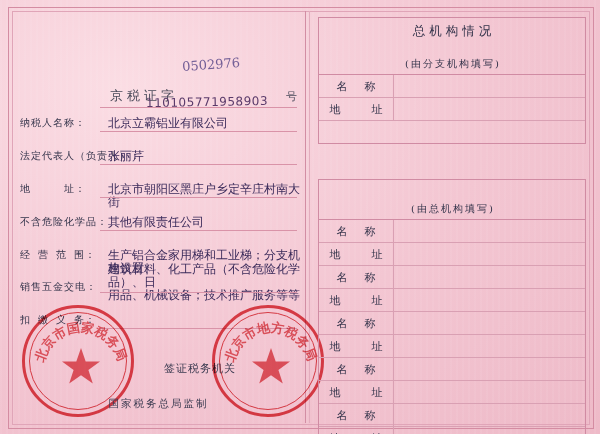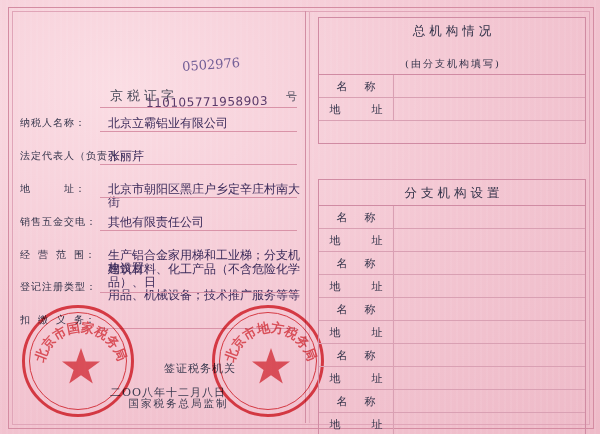--- a/index.html
+++ b/index.html
@@ -109,21 +109,21 @@
     color:#d8202a;font-size:34px;line-height:0;
   }
   .hand-red{
     position:absolute;
     font-family:"DejaVu Serif", serif;color:#c52a34;opacity:.8;
     transform:rotate(-3deg);
   }
 
   .bottom-note{
     position:absolute;left:0;bottom:10px;width:289px;text-align:center;
-    font-family:"DejaVu Serif", serif;font-size:10.5px;color:#3a3a50;letter-spacing:2px;margin-left:20px;
+    font-family:"DejaVu Serif", serif;font-size:10.5px;color:#3a3a50;letter-spacing:2px;
   }
   .date-line{
     position:absolute;left:96px;top:372px;
     font-family:"DejaVu Serif", serif;font-size:11px;color:#3a3a50;letter-spacing:1px;
   }
   .issuer-line{
     position:absolute;left:150px;top:348px;
     font-family:"DejaVu Serif", serif;font-size:11px;color:#3a3a50;letter-spacing:1px;
   }
 
@@ -189,46 +189,45 @@
     </div>
     <div class="underline" style="top:151px;"></div>
 
     <div class="row" style="top:169px;">
       <div class="lbl">地　　　址：</div>
       <div class="val">北京市朝阳区黑庄户乡定辛庄村南大街</div>
     </div>
     <div class="underline" style="top:184px;"></div>
 
     <div class="row" style="top:202px;">
-      <div class="lbl">销售五金交电：</div>
+      <div class="lbl">不含危险化学品：</div>
       <div class="val">其他有限责任公司</div>
     </div>
     <div class="underline" style="top:217px;"></div>
 
     <div class="row" style="top:235px;">
       <div class="lbl">经 营 范 围：</div>
       <div class="val">生产铝合金家用梯和工业梯；分支机构设置、</div>
     </div>
     <div class="row" style="top:249px;">
       <div class="val" style="white-space:pre-line;">建筑材料、化工产品（不含危险化学品）、日
 用品、机械设备；技术推广服务等等</div>
     </div>
     <div class="underline" style="top:279px;"></div>
 
     <div class="row" style="top:267px;">
-      <div class="lbl">登记注册类型：</div>
+      <div class="lbl">销售五金交电：</div>
     </div>
 
     <div class="row" style="top:300px;">
       <div class="lbl">扣 缴 义 务：</div>
     </div>
     <div class="underline" style="top:315px;"></div>
 
     <div class="issuer-line">签证税务机关</div>
-    <div class="date-line">二OO八年十二月八日</div>
 
     <div class="stamp" style="left:8px;top:292px;width:112px;height:112px;">
       <div class="ring"></div>
       <svg class="star" width="0" height="0"></svg>
       <svg viewBox="0 0 112 112" width="112" height="112" style="position:absolute;left:0;top:0;">
         <polygon points="56,40 60.7,53.5 75,53.5 63.4,62 67.8,75.5 56,67.2 44.2,75.5 48.6,62 37,53.5 51.3,53.5" fill="#d8202a" opacity="0.85"></polygon>
         <path id="arcL" d="M 18,62 A 38,38 0 0 1 94,62" fill="none"></path>
         <text font-family="DejaVu Serif, serif" font-size="13" fill="#d8202a" font-weight="bold" opacity="0.85">
           <textPath href="#arcL" startOffset="6%">北京市国家税务局</textPath>
         </text>
@@ -266,21 +265,21 @@
         <div class="tcell-l">地　　址</div>
         <div class="tcell-r"></div>
       </div>
       <div class="trow">
         <div class="tcell-r"></div>
       </div>
     </div>
 
     <div class="tbl" style="top:166px;">
       <div class="hdr">
-        <span class="h1">分支机构设置</span>
+        <span class="h2">(由总机构填写)</span>
       </div>
       <div class="trow">
         <div class="tcell-l">名　称</div>
         <div class="tcell-r"></div>
       </div>
       <div class="trow">
         <div class="tcell-l">地　　址</div>
         <div class="tcell-r"></div>
       </div>
       <div class="trow">

